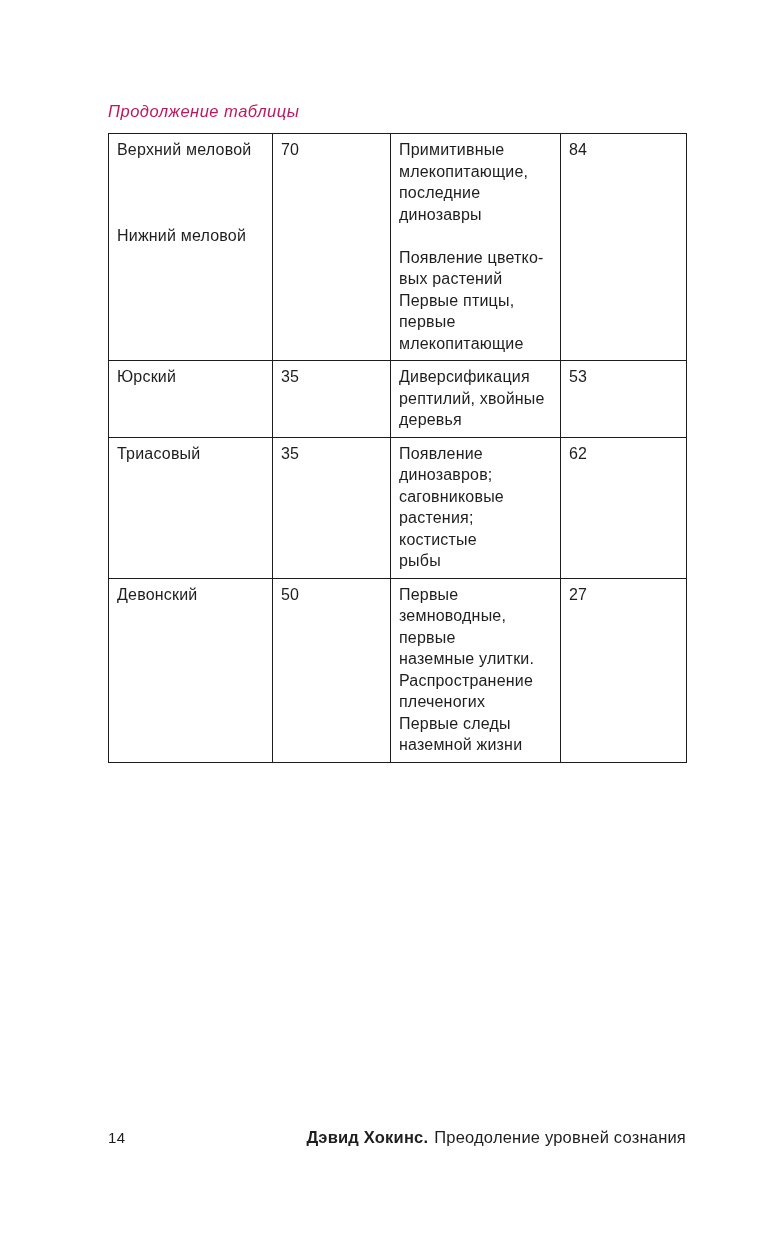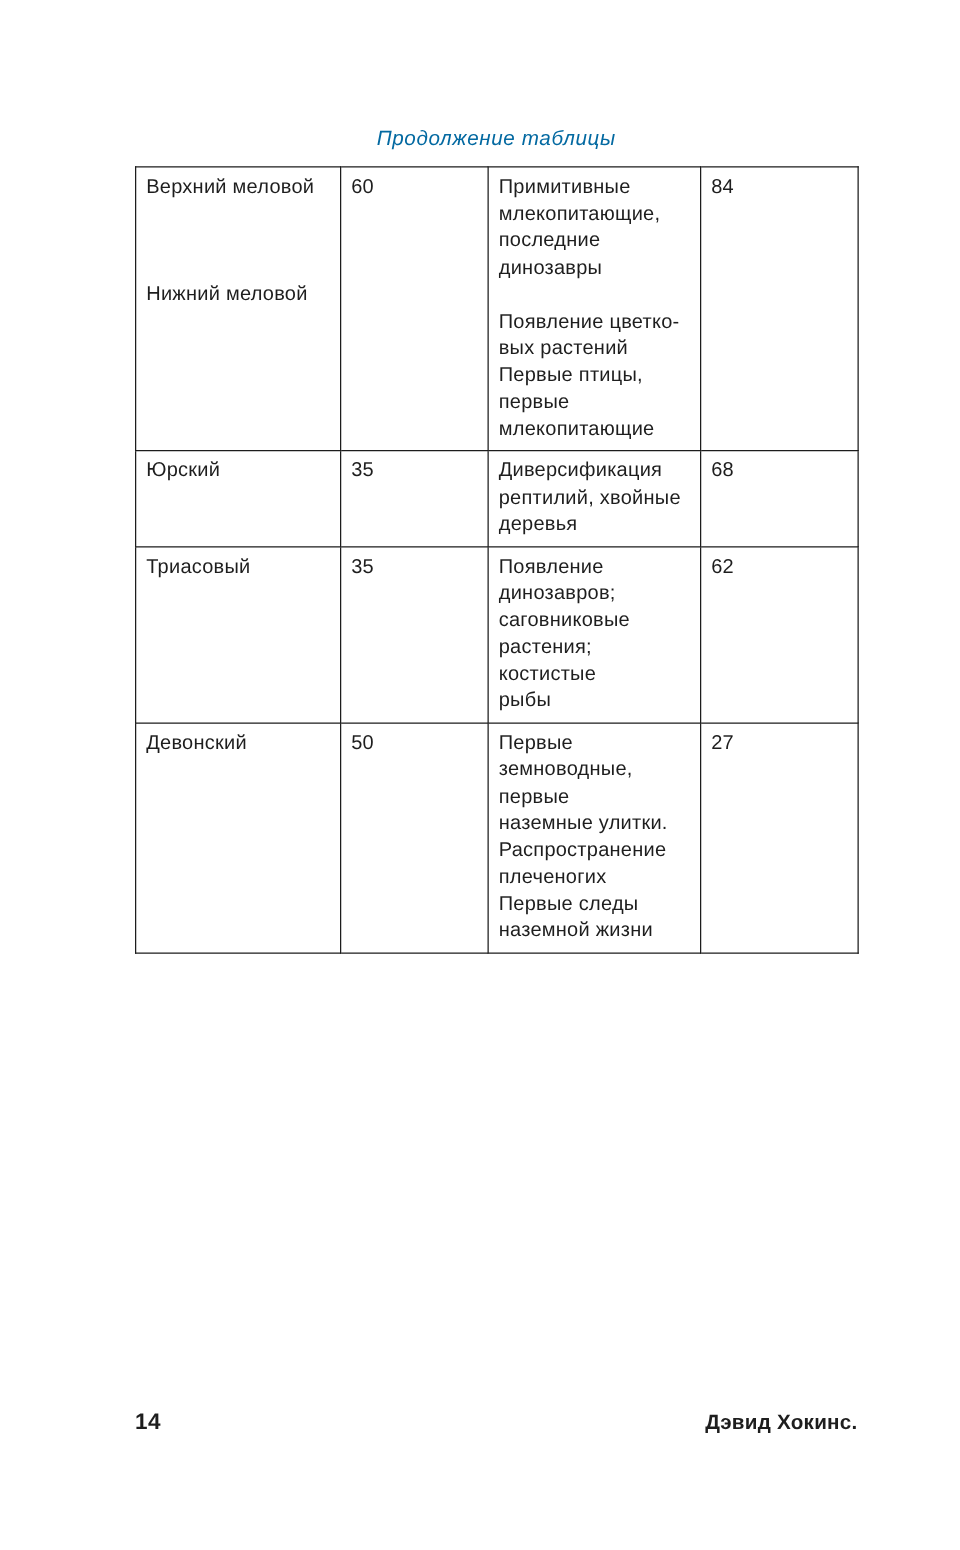--- a/index.html
+++ b/index.html
@@ -11,26 +11,26 @@
     background: #ffffff;
     font-family: "Liberation Sans", sans-serif;
     color: #1e1e1e;
     overflow: hidden;
   }
   .caption {
     position: absolute;
     left: 108px;
     top: 101px;
     width: 578px;
-    text-align: center;
+    text-align: left;
     font-style: italic;
     font-size: 16.5px;
     line-height: 20px;
     letter-spacing: 0.5px;
-    color: #0369a1;
+    color: #be185d;
   }
   table.geo {
     position: absolute;
     left: 108px;
     top: 133px;
     width: 578px;
     border-collapse: collapse;
     table-layout: fixed;
   }
   table.geo col.c1 { width: 164px; }
@@ -59,22 +59,22 @@
     top: 1126px;
     width: 578px;
     display: flex;
     justify-content: space-between;
     align-items: baseline;
     font-size: 16.5px;
     line-height: 22px;
     letter-spacing: 0.2px;
   }
   .pagenum {
-    font-weight: bold;
-    font-size: 18px;
+    font-weight: normal;
+    font-size: 15px;
     letter-spacing: 0.3px;
   }
   .bookref { display: inline-flex; gap: 6px; text-align: right; }
   .bookref .author { font-weight: bold; }
 </style>
 </head>
 <body>
 
 <div class="page">
 
@@ -87,40 +87,40 @@
         <col class="c3">
         <col class="c4">
       </colgroup>
     <tbody>
       <tr class="r1">
         <td>Верхний меловой
 
 
 
 Нижний меловой</td>
-        <td>60</td>
+        <td>70</td>
         <td>Примитивные
 млекопитающие,
 последние
 динозавры
 
 Появление цветко-
 вых растений
 Первые птицы,
 первые
 млекопитающие</td>
         <td>84</td>
       </tr>
       <tr class="r2">
         <td>Юрский</td>
         <td>35</td>
         <td>Диверсификация
 рептилий, хвойные
 деревья</td>
-        <td>68</td>
+        <td>53</td>
       </tr>
       <tr class="r3">
         <td>Триасовый</td>
         <td>35</td>
         <td>Появление
 динозавров;
 саговниковые
 растения; костистые
 рыбы</td>
         <td>62</td>
@@ -138,16 +138,17 @@
 наземной жизни</td>
         <td>27</td>
       </tr>
     </tbody>
   </table>
 
   <div class="footer">
     <span class="pagenum">14</span>
     <span class="bookref">
       <span class="author">Дэвид Хокинс.</span>
+      <span class="title">Преодоление уровней сознания</span>
     </span>
   </div>
 
 </div>
 
 </body></html>

